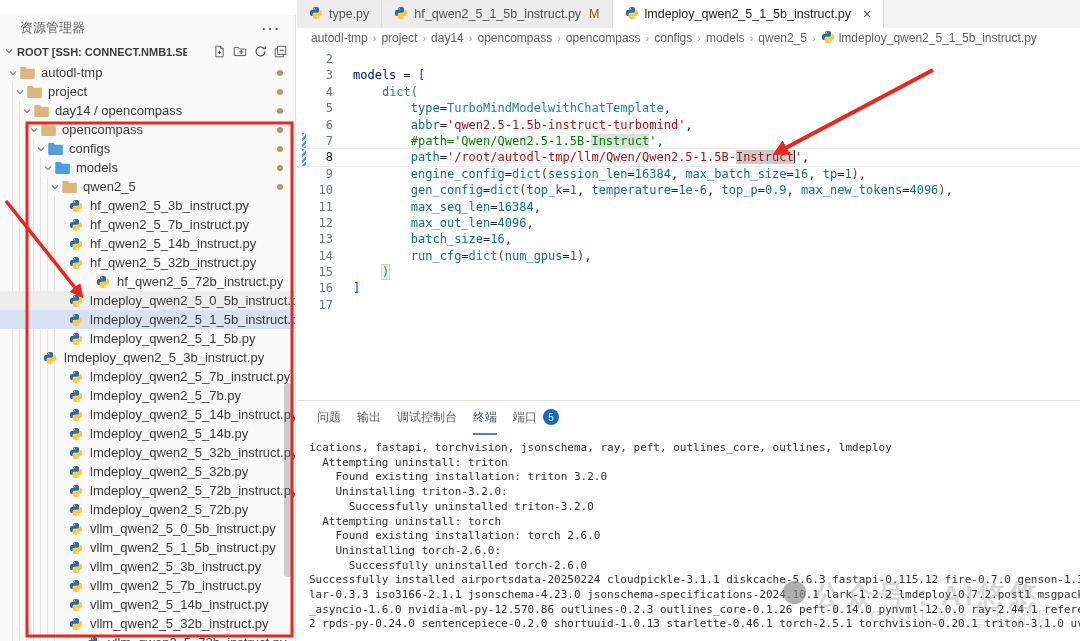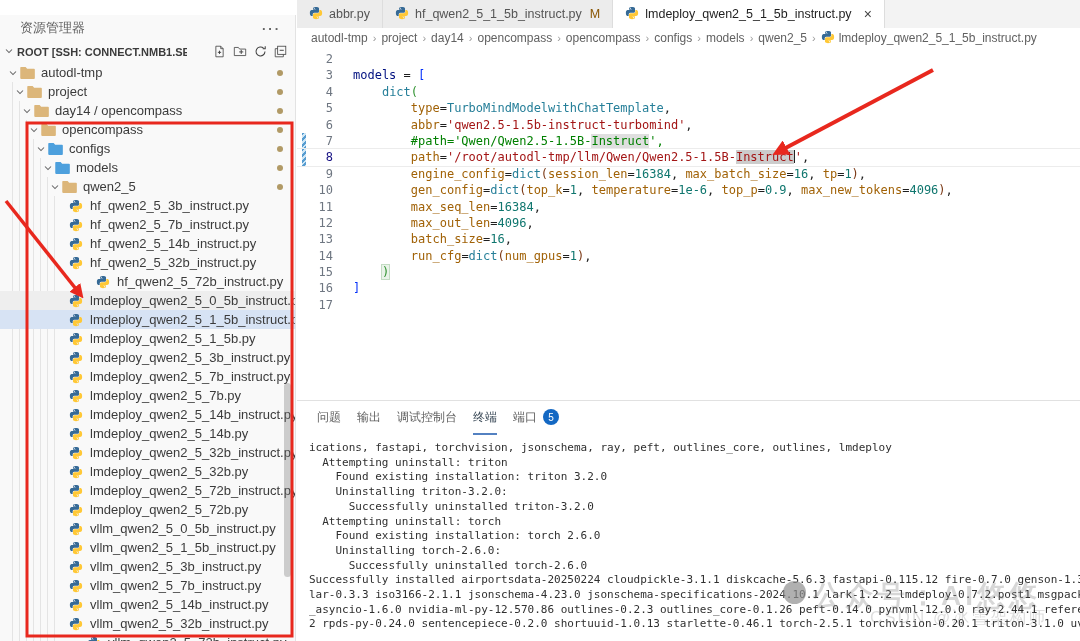--- a/index.html
+++ b/index.html
@@ -37,21 +37,21 @@
   .bc-sep{color:#9a9a9a;font-size:11px;}
   .bc-file{display:flex;align-items:center;gap:4px;}
 
   .editor{position:absolute;top:48px;left:0;width:783px;height:352px;background:#fff;font-family:"DejaVu Sans Mono",monospace;font-size:12px;line-height:16.4px;padding-top:3px;}
   .cline{position:relative;height:16.4px;white-space:pre;}
   .cline.current{box-shadow:0 -1px 0 #ececec,0 1px 0 #ececec;}
   .lnum{position:absolute;left:0;top:0;width:36px;text-align:right;color:#6e7681;}
   .cline.current .lnum{color:#171184;}
   .ctext{position:absolute;left:56px;top:0;}
   .modbar{position:absolute;left:5px;top:0;bottom:0;width:4px;background:repeating-linear-gradient(135deg,#569cd0 0 2px,#cfe6f5 2px 4px);}
-  .tk-v{color:#001080}.tk-o{color:#1f1f1f}.tk-p{color:#a16207}.tk-c{color:#267f99}
+  .tk-v{color:#001080}.tk-o{color:#1f1f1f}.tk-p{color:#0f766e}.tk-c{color:#267f99}
   .tk-s{color:#a31515}.tk-n{color:#0f766e}.tk-cm{color:#008000}
   .tk-sh{color:#a31515;background:rgba(110,110,110,.35);}
   .tk-cmh{color:#008000;background:rgba(150,150,150,.30);}
   .tk-b1{color:#0431fa}.tk-b2{color:#319331}.tk-b3{color:#7b3814}
   .tk-b2m{color:#319331;background:#e9f3e9;outline:1px solid #c3dcc3;}
   .tk-cur{display:inline-block;width:0;border-left:1.5px solid #222;height:13px;vertical-align:-2px;}
 
   .panel{position:absolute;top:400px;left:0;width:783px;bottom:0;border-top:1px solid #e1e1e1;background:#fff;}
   .ptabs{height:34px;display:flex;align-items:stretch;gap:16px;padding-left:20px;font-size:12px;color:#616161;}
   .ptab{display:flex;align-items:center;gap:6px;cursor:pointer;border-bottom:2px solid transparent;}
@@ -291,21 +291,21 @@
         <div class="row" style="padding-left: 55px;">
           <span class="nochev"></span>
           <span class="ic">
             <svg width="14" height="14" viewBox="0 0 32 32">
               <path fill="#366a96" d="M15.9 2c-7.1 0-6.6 3.1-6.6 3.1v3.2h6.8v1H6.6S2 8.8 2 16c0 7.2 4 6.9 4 6.9h2.4v-3.3s-.1-4 4-4h6.7s3.8.1 3.8-3.7V5.7S23.5 2 15.9 2zm-3.7 2.2a1.2 1.2 0 1 1 0 2.4 1.2 1.2 0 0 1 0-2.4z"></path>
               <path fill="#ffc836" d="M16.1 30c7.1 0 6.6-3.1 6.6-3.1v-3.2h-6.8v-1h9.5s4.6.5 4.6-6.7c0-7.2-4-6.9-4-6.9h-2.4v3.3s.1 4-4 4h-6.7s-3.8-.1-3.8 3.7v6.2S8.5 30 16.1 30zm3.7-2.2a1.2 1.2 0 1 1 0-2.4 1.2 1.2 0 0 1 0 2.4z"></path>
             </svg>
           </span>
           <span>lmdeploy_qwen2_5_1_5b.py</span>
         </div>
-        <div class="row" style="padding-left: 55px;">
+        <div class="row" style="padding-left: 29px;">
           <span class="nochev"></span>
           <span class="ic">
             <svg width="14" height="14" viewBox="0 0 32 32">
               <path fill="#366a96" d="M15.9 2c-7.1 0-6.6 3.1-6.6 3.1v3.2h6.8v1H6.6S2 8.8 2 16c0 7.2 4 6.9 4 6.9h2.4v-3.3s-.1-4 4-4h6.7s3.8.1 3.8-3.7V5.7S23.5 2 15.9 2zm-3.7 2.2a1.2 1.2 0 1 1 0 2.4 1.2 1.2 0 0 1 0-2.4z"></path>
               <path fill="#ffc836" d="M16.1 30c7.1 0 6.6-3.1 6.6-3.1v-3.2h-6.8v-1h9.5s4.6.5 4.6-6.7c0-7.2-4-6.9-4-6.9h-2.4v3.3s.1 4-4 4h-6.7s-3.8-.1-3.8 3.7v6.2S8.5 30 16.1 30zm3.7-2.2a1.2 1.2 0 1 1 0-2.4 1.2 1.2 0 0 1 0 2.4z"></path>
             </svg>
           </span>
           <span>lmdeploy_qwen2_5_3b_instruct.py</span>
         </div>
         <div class="row" style="padding-left: 55px;">
@@ -472,21 +472,21 @@
     <div class="sb-scroll"></div>
   </div>
 
   <div class="main">
     <div class="tabbar" id="tabbar">
         <div class="tab">
           <span><svg width="14" height="14" viewBox="0 0 32 32">
               <path fill="#366a96" d="M15.9 2c-7.1 0-6.6 3.1-6.6 3.1v3.2h6.8v1H6.6S2 8.8 2 16c0 7.2 4 6.9 4 6.9h2.4v-3.3s-.1-4 4-4h6.7s3.8.1 3.8-3.7V5.7S23.5 2 15.9 2zm-3.7 2.2a1.2 1.2 0 1 1 0 2.4 1.2 1.2 0 0 1 0-2.4z"></path>
               <path fill="#ffc836" d="M16.1 30c7.1 0 6.6-3.1 6.6-3.1v-3.2h-6.8v-1h9.5s4.6.5 4.6-6.7c0-7.2-4-6.9-4-6.9h-2.4v3.3s.1 4-4 4h-6.7s-3.8-.1-3.8 3.7v6.2S8.5 30 16.1 30zm3.7-2.2a1.2 1.2 0 1 1 0-2.4 1.2 1.2 0 0 1 0 2.4z"></path>
             </svg></span>
-          <span>abbr.py</span>
+          <span>type.py</span>
         </div>
         <div class="tab">
           <span><svg width="14" height="14" viewBox="0 0 32 32">
               <path fill="#366a96" d="M15.9 2c-7.1 0-6.6 3.1-6.6 3.1v3.2h6.8v1H6.6S2 8.8 2 16c0 7.2 4 6.9 4 6.9h2.4v-3.3s-.1-4 4-4h6.7s3.8.1 3.8-3.7V5.7S23.5 2 15.9 2zm-3.7 2.2a1.2 1.2 0 1 1 0 2.4 1.2 1.2 0 0 1 0-2.4z"></path>
               <path fill="#ffc836" d="M16.1 30c7.1 0 6.6-3.1 6.6-3.1v-3.2h-6.8v-1h9.5s4.6.5 4.6-6.7c0-7.2-4-6.9-4-6.9h-2.4v3.3s.1 4-4 4h-6.7s-3.8-.1-3.8 3.7v6.2S8.5 30 16.1 30zm3.7-2.2a1.2 1.2 0 1 1 0-2.4 1.2 1.2 0 0 1 0 2.4z"></path>
             </svg></span>
           <span>hf_qwen2_5_1_5b_instruct.py</span>
           <span class="mod">M</span>
         </div>
         <div class="tab active">

